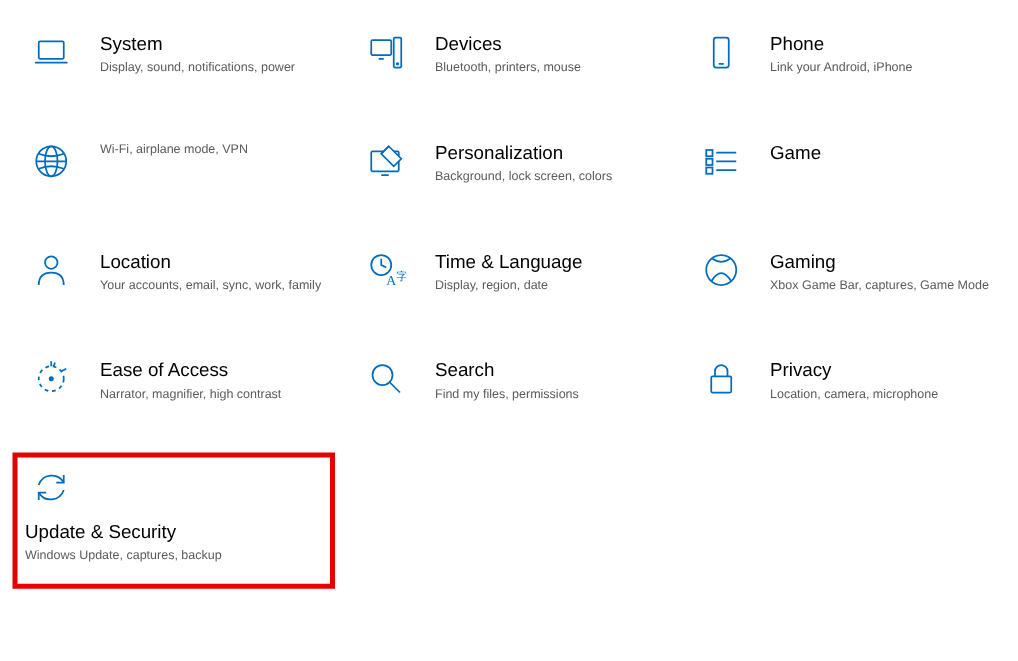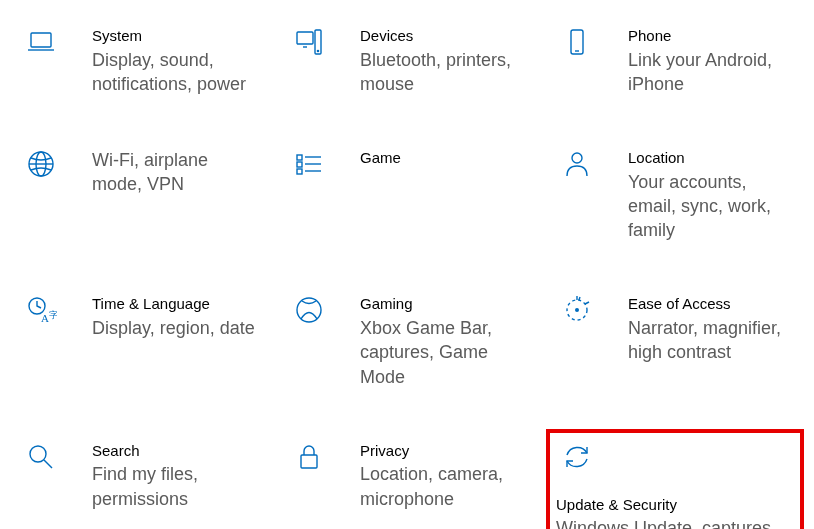--- a/index.html
+++ b/index.html
@@ -14,21 +14,20 @@
     display: grid;
     grid-template-columns: repeat(3, 1fr);
     column-gap: 10px;
     row-gap: 40px;
   }
   .tile {
     display: flex;
     align-items: flex-start;
     padding: 6px 10px;
     cursor: pointer;
-    gap: 12px;
   }
   .tile.highlight {
     border: 4px solid #e60000;
     padding: 8px 6px 16px 6px;
     margin-top: -6px;
     flex-direction: column;
   }
   .icon-wrap {
     width: 42px;
     flex: 0 0 42px;
@@ -46,21 +45,21 @@
     stroke-width: 1.4;
   }
   .text-wrap { flex: 1; min-width: 0; }
   .title {
     font-size: 15px;
     color: #000;
     line-height: 1.3;
     margin-bottom: 2px;
   }
   .desc {
-    font-size: 18px;
+    font-size: 10px;
     color: #5b5b5b;
     line-height: 1.35;
   }
 </style>
 </head>
 <body>
 
 <div class="grid" id="grid">
     <div class="tile">
       <div class="icon-wrap">
@@ -96,20 +95,31 @@
       </div>
     </div>
     <div class="tile">
       <div class="icon-wrap">
         <svg viewBox="0 0 32 32">
           <use href="#ic-globe"></use>
         </svg>
       </div>
       <div class="text-wrap">
         <div class="desc">Wi-Fi, airplane mode, VPN</div>
+      </div>
+    </div>
+    <div class="tile">
+      <div class="icon-wrap">
+        <svg viewBox="0 0 32 32">
+          <use href="#ic-pen-monitor"></use>
+        </svg>
+      </div>
+      <div class="text-wrap">
+        <div class="title">Personalization</div>
+        <div class="desc">Background, lock screen, colors</div>
       </div>
     </div>
     <div class="tile">
       <div class="icon-wrap">
         <svg viewBox="0 0 32 32">
           <use href="#ic-apps-list"></use>
         </svg>
       </div>
       <div class="text-wrap">
         <div class="title">Game</div>

